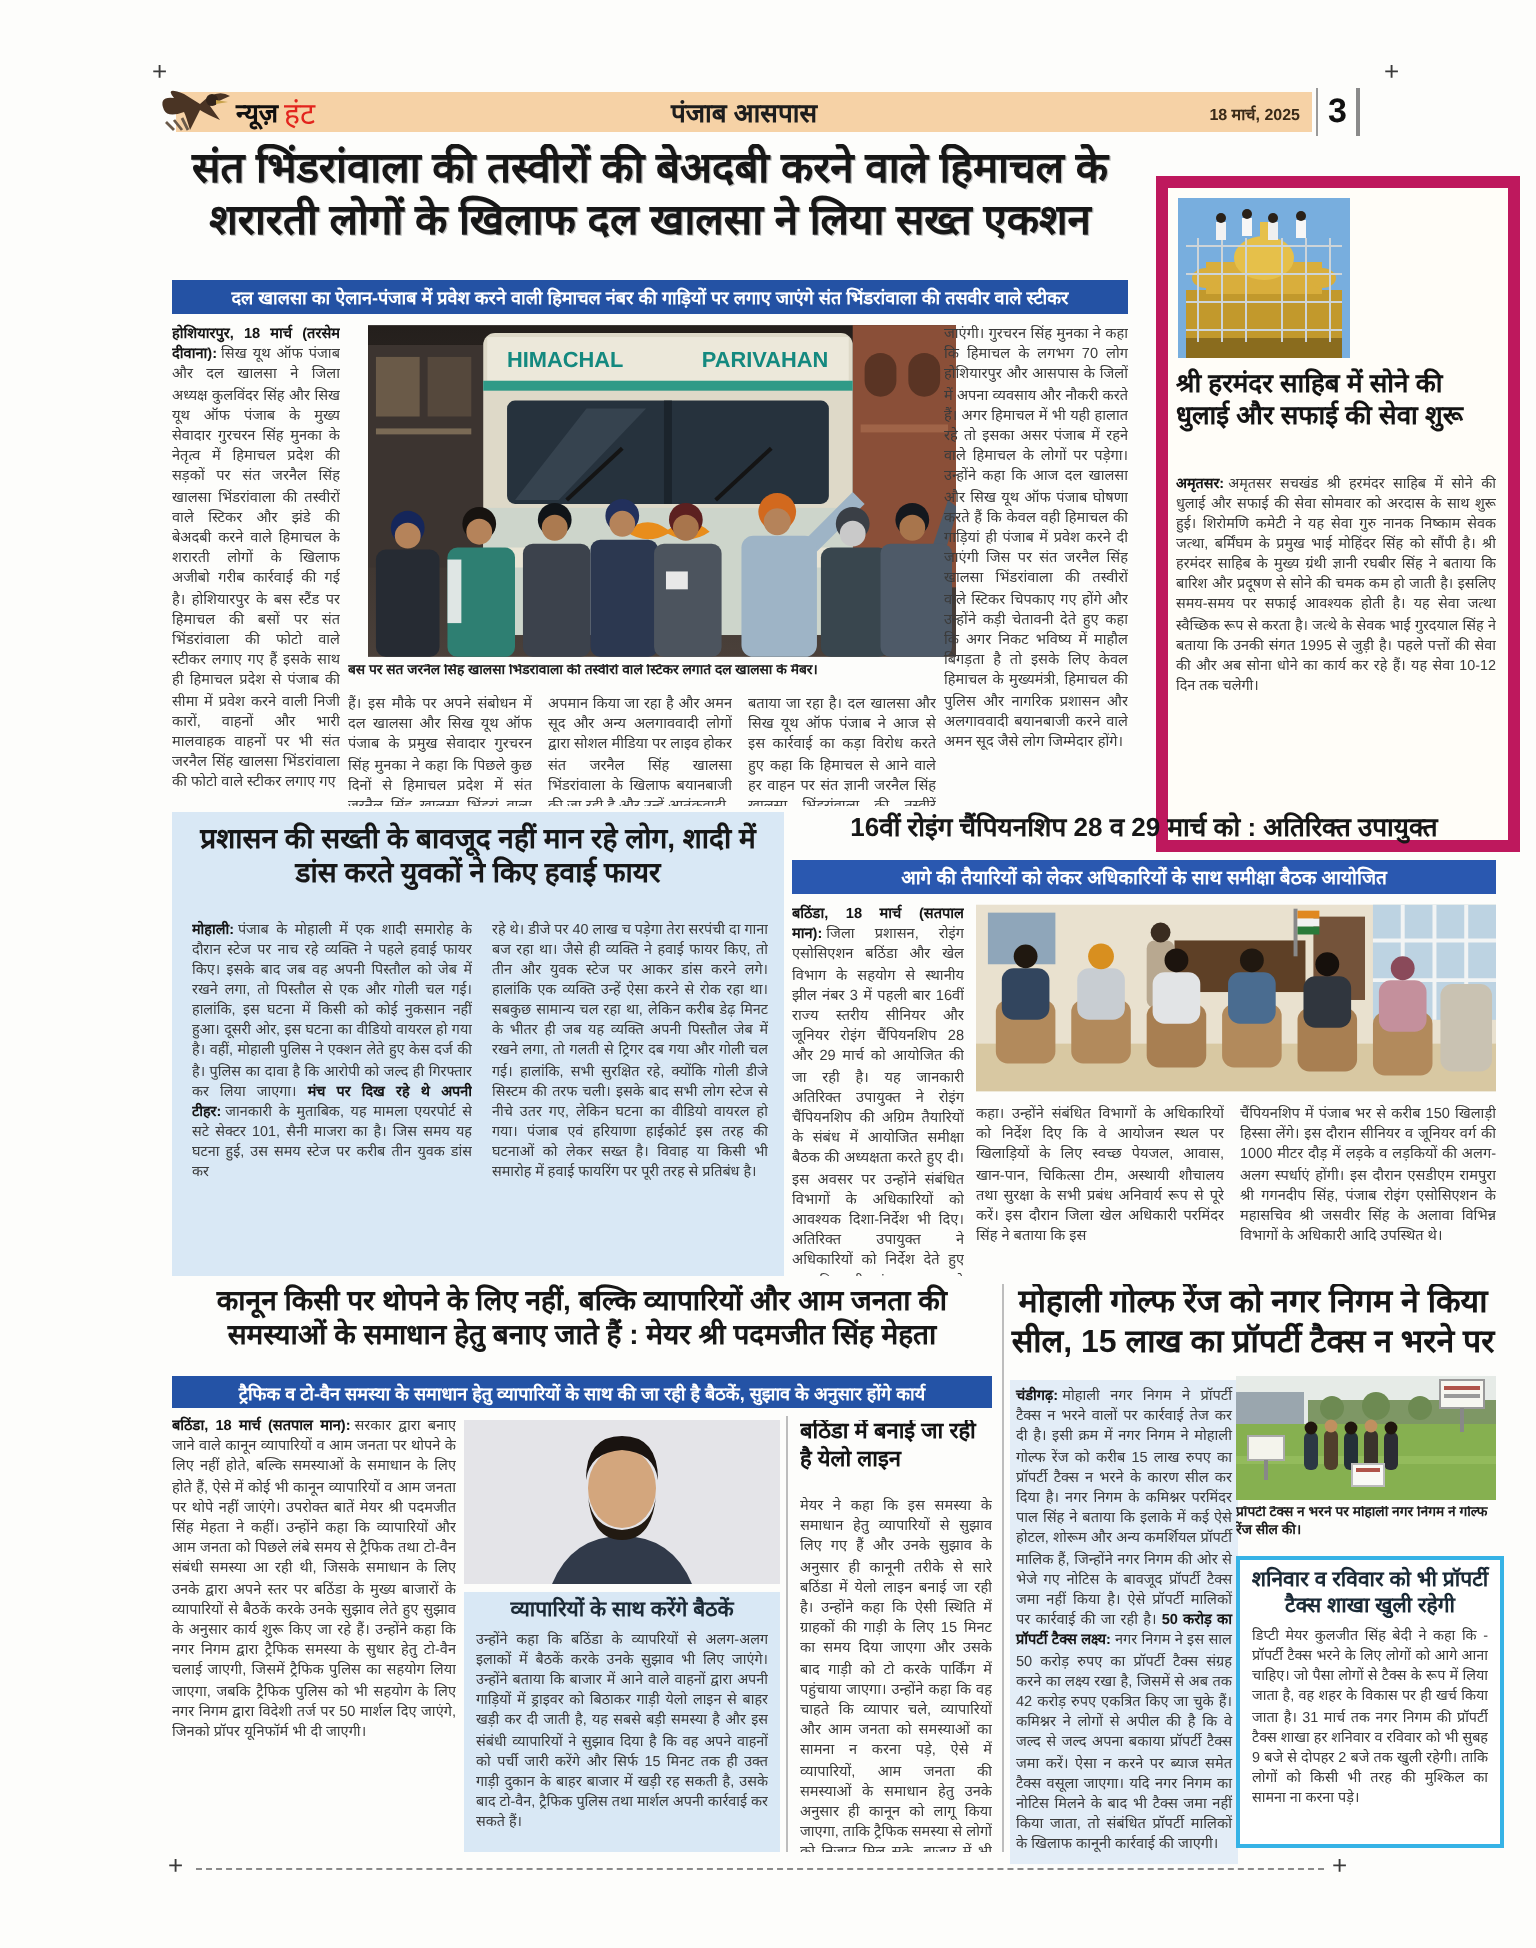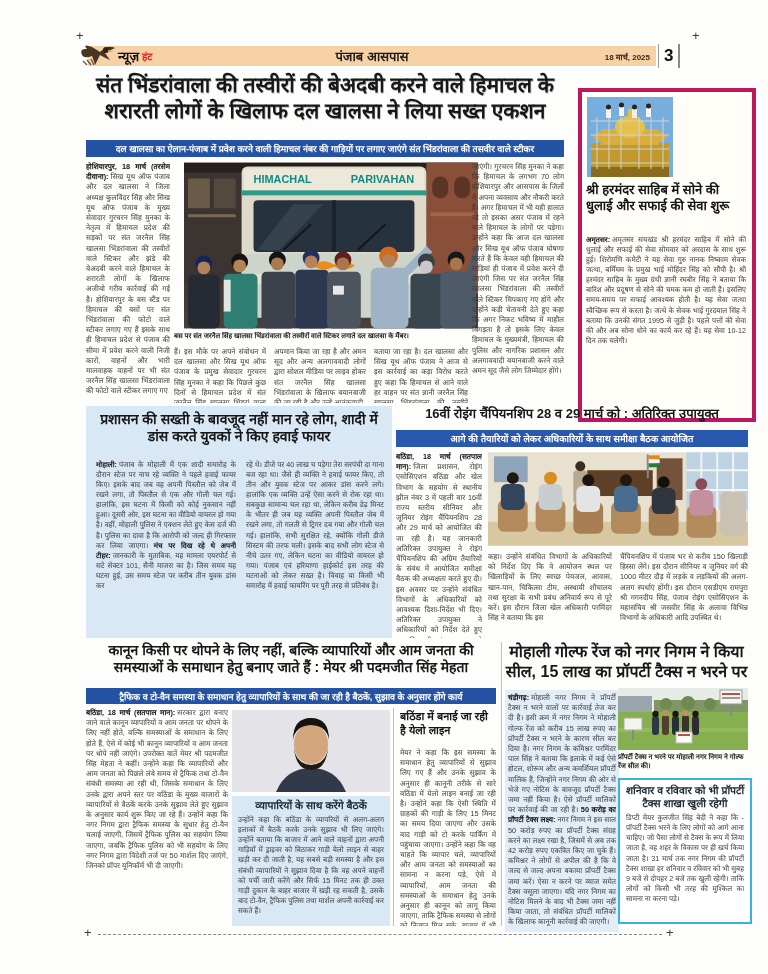--- a/index.html
+++ b/index.html
@@ -1,34 +1,34 @@
 <!DOCTYPE html>
 <html><head>
 <meta charset="utf-8">
 <style>
   html,body{margin:0;padding:0;background:#d9d9d9;}
   .sheet{position:relative;width:768px;height:974px;background:#fdfdfb;font-family:"Liberation Sans","DejaVu Sans",sans-serif;color:#222;overflow:hidden;margin:0 auto;}
   .abs{position:absolute;}
   .crop{font-size:13px;color:#3a3a3a;}
   .strip{background:#f6d2a6;display:flex;align-items:center;}
   .paper-name{font-size:13px;font-weight:bold;color:#101010;margin-left:30px;}
-  .paper-accent{font-size:10px;font-weight:bold;color:#e2241d;margin-left:3px;}
+  .paper-accent{font-size:15px;font-weight:normal;color:#e2241d;margin-left:3px;}
   .section-title{position:absolute;left:0;right:0;text-align:center;font-size:13px;font-weight:bold;color:#1d1d1d;}
   .issue-date{position:absolute;right:6px;font-size:8px;font-weight:bold;color:#3a2a18;}
   .pageno{font-size:17px;font-weight:bold;color:#101010;border-left:1px solid #9a9a9a;border-right:2px solid #8a8a8a;padding:0 5px;line-height:24px;}
   .hl{font-weight:bold;color:#171717;text-align:center;line-height:1.22;overflow:hidden;}
   .hl-lead{font-size:21px;text-shadow:0.6px 0.6px 0 #bbbbbb;}
   .hl-mid{font-size:14px;}
   .hl-sm{font-size:16px;}
   .bar{background:#2452a4;color:#fff;font-weight:bold;display:flex;align-items:center;justify-content:center;white-space:nowrap;overflow:hidden;}
   .bt{font-size:7.3px;line-height:1.4;text-align:justify;color:#3b3b3b;overflow:hidden;}
   .dl{font-weight:bold;color:#151515;margin-right:2px;}
   .cap{font-size:6.9px;font-weight:bold;color:#1c1c1c;line-height:1.25;overflow:hidden;}
   .panel{background:#d9e8f5;}
-  .gt-box{border:4px solid #be185d;background:#fffdf8;}
+  .gt-box{border:6px solid #be185d;background:#fffdf8;}
   .cyan-box{border:2px solid #36b3e6;background:#ffffff;}
   .boxtitle{font-weight:bold;color:#1b2a36;text-align:center;line-height:1.25;overflow:hidden;}
   .sidetitle{font-weight:bold;color:#141414;line-height:1.25;overflow:hidden;}
   .vrule{border-left:1px solid #bdbdbd;width:0;}
   .dashes{border-top:1.5px dashed #8a8a8a;height:0;}
   svg{display:block;}
 </style>
 </head>
 <body>
 

